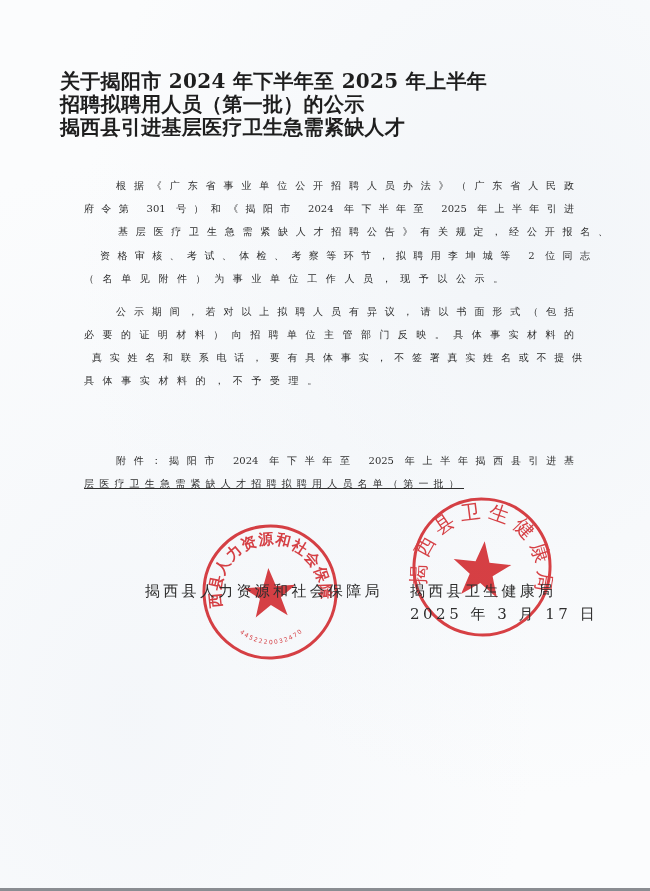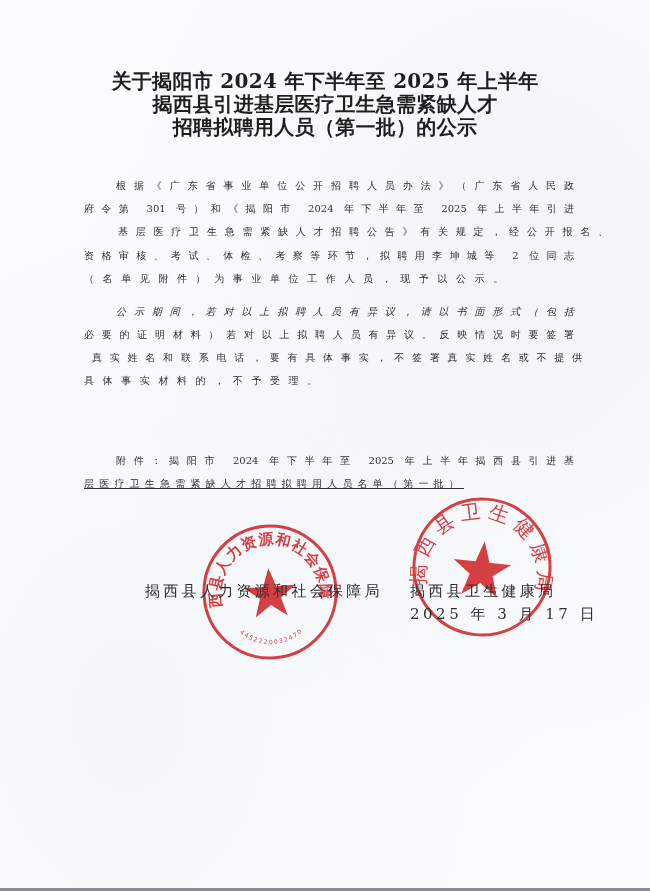--- a/index.html
+++ b/index.html
@@ -27,21 +27,20 @@
     .bottom-edge {
       position: absolute;
       left: 0; right: 0; bottom: 0;
       height: 3px;
       background: #8a8d92;
     }
     .title {
       position: absolute;
       left: 60px;
       width: 530px;
-      text-align: center;
       font-family: "DejaVu Serif", "Liberation Serif", serif;
       font-weight: bold;
       font-size: 20px;
       line-height: 23px;
       color: #1e1e1e;
       top: 70px;
       letter-spacing: 0.3px;
     }
     .title div { height: 23px; white-space: nowrap; }
 
@@ -80,32 +79,32 @@
     .stamp-left { left: 200px; top: 522px; width: 140px; height: 140px; transform: rotate(-4deg); }
     .stamp-right { left: 410px; top: 495px; width: 144px; height: 144px; transform: rotate(6deg); }
   </style>
 </head>
 <body>
 
 <div class="page">
 
   <div class="title">
     <div>关于揭阳市 2024 年下半年至 2025 年上半年</div>
+    <div>招聘拟聘用人员（第一批）的公示</div>
     <div>揭西县引进基层医疗卫生急需紧缺人才</div>
-    <div>招聘拟聘用人员（第一批）的公示</div>
   </div>
 
   <div class="line indent justify" style="top:176px;">根据《广东省事业单位公开招聘人员办法》（广东省人民政</div>
   <div class="line justify" style="top:199px;">府令第 301 号）和《揭阳市 2024 年下半年至 2025 年上半年引进</div>
   <div class="line justify" style="top:222px;margin-left:34px;">基层医疗卫生急需紧缺人才招聘公告》有关规定，经公开报名、</div>
-  <div class="line justify" style="top:246px;">资格审核、考试、体检、考察等环节，拟聘用李坤城等 2 位同志</div>
+  <div class="line justify" style="top:246px;margin-left:16px;">资格审核、考试、体检、考察等环节，拟聘用李坤城等 2 位同志</div>
   <div class="line" style="top:269px; letter-spacing:8.6px;">（名单见附件）为事业单位工作人员，现予以公示。</div>
 
-  <div class="line indent justify" style="top:302px;font-style:italic;">公示期间，若对以上拟聘人员有异议，请以书面形式（包括</div>
-  <div class="line justify" style="top:325px;">必要的证明材料）若对以上拟聘人员有异议。反映情况时要签署</div>
+  <div class="line indent justify" style="top:302px;">公示期间，若对以上拟聘人员有异议，请以书面形式（包括</div>
+  <div class="line justify" style="top:325px;">必要的证明材料）向招聘单位主管部门反映。具体事实材料的</div>
   <div class="line justify" style="top:348px;margin-left:8px;">真实姓名和联系电话，要有具体事实，不签署真实姓名或不提供</div>
   <div class="line" style="top:371px; letter-spacing:8.6px;">具体事实材料的，不予受理。</div>
 
 
   <div class="line indent justify" style="top:451px;">附件：揭阳市 2024 年下半年至 2025 年上半年揭西县引进基</div>
   <div class="line" style="top:474px; letter-spacing:5.2px;text-decoration:underline;">层医疗卫生急需紧缺人才招聘拟聘用人员名单（第一批）</div>
 
   <svg class="stamp stamp-left" viewBox="0 0 140 140">
     <defs>
       <path id="arcL" d="M 22 86 A 50 50 0 1 1 118 86" fill="none"></path>

